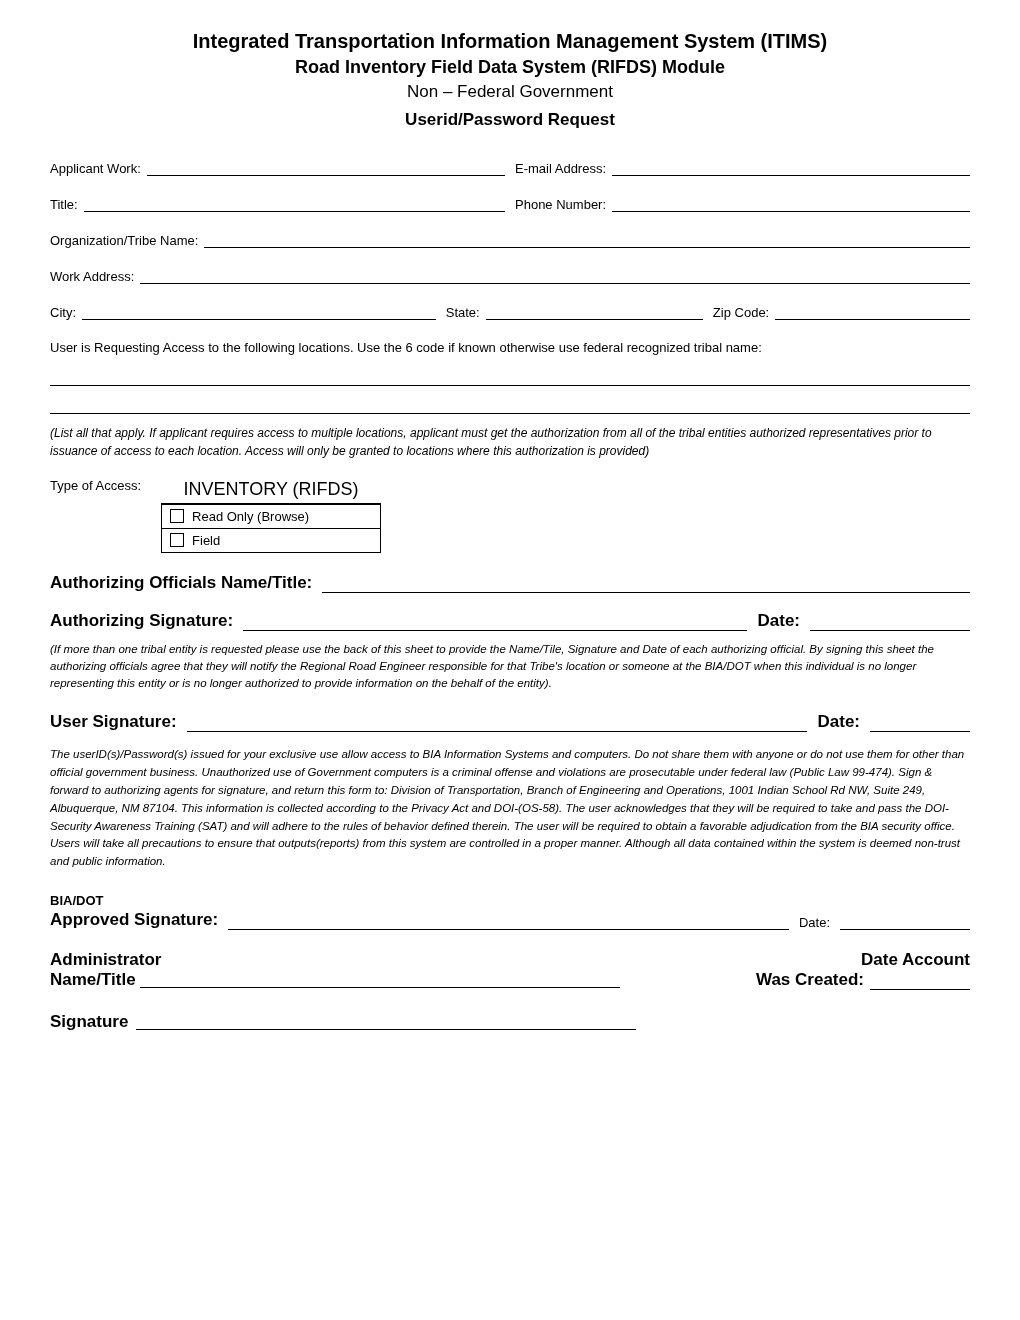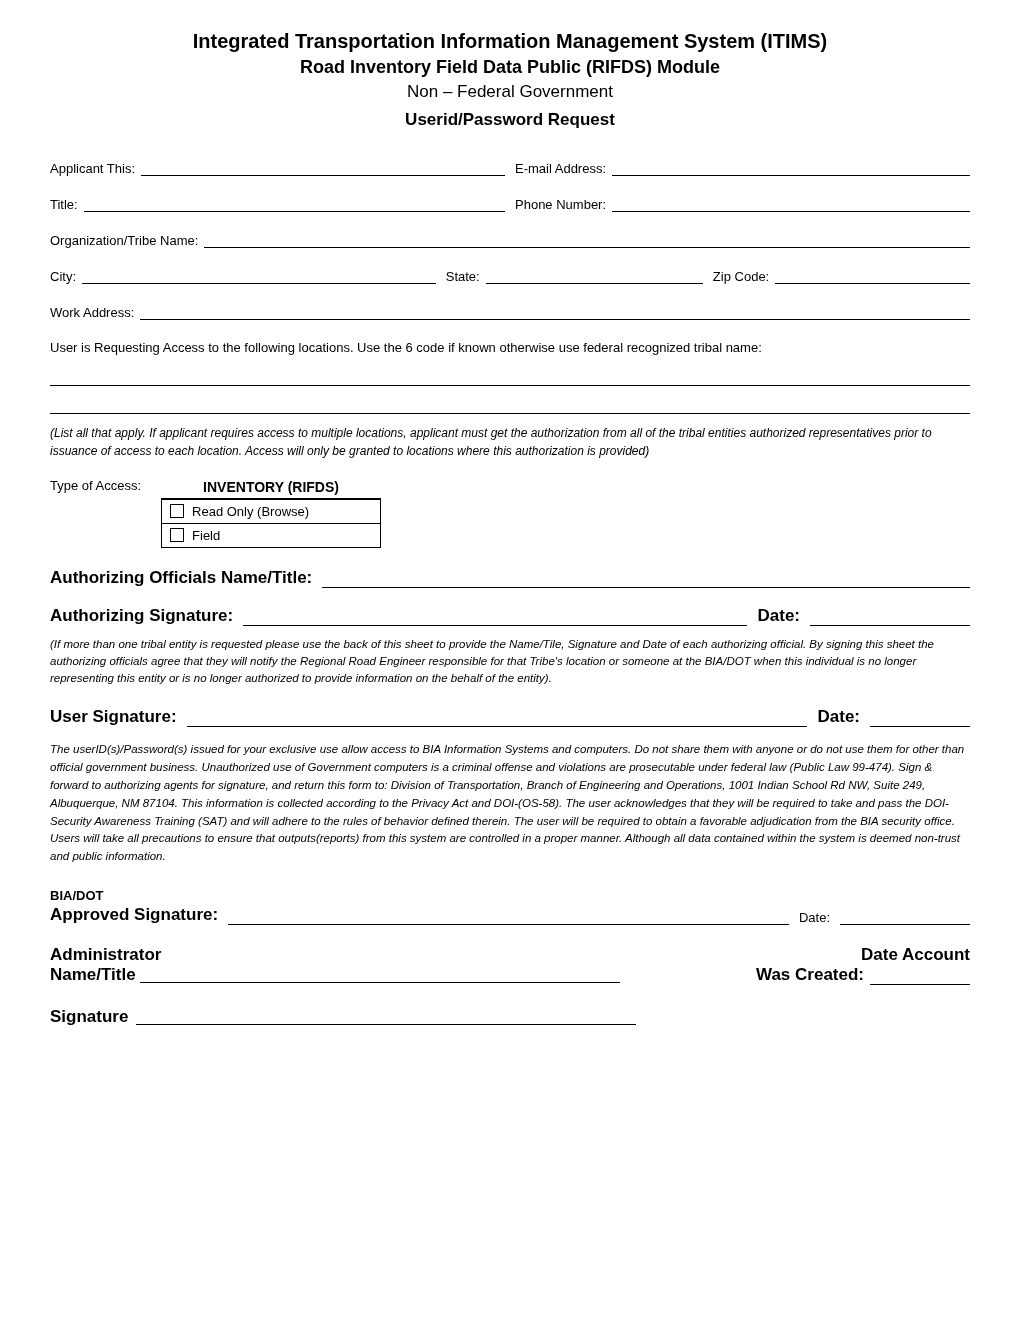--- a/index.html
+++ b/index.html
@@ -100,22 +100,22 @@
     }
     .access-label {
       font-size: 13px;
       padding-top: 2px;
     }
     .access-box {
       border: 1px solid #000;
       min-width: 220px;
     }
     .access-box-title {
-      font-weight: bold;
-      font-size: 14px;
+      font-weight: normal;
+      font-size: 18px;
       text-align: center;
       padding: 3px 8px;
     }
     .access-box-row {
       display: flex;
       align-items: center;
       border-top: 1px solid #000;
       padding: 4px 8px;
       gap: 8px;
     }
@@ -207,31 +207,31 @@
       border-bottom: 1px solid #000;
       height: 18px;
     }
   </style>
 </head>
 <body>
 
 <div class="header">
   <div class="header-text">
     <div class="line1">Integrated   Transportation   Information   Management   System (ITIMS)</div>
-    <div class="line2">Road  Inventory  Field  Data  Public (RIFDS)  Module</div>
+    <div class="line2">Road  Inventory  Field  Data  System (RIFDS)  Module</div>
     <div class="line3">Non – Federal Government</div>
     <div class="line4">Userid/Password  Request</div>
   </div>
 </div>
 
 <div class="form-section">
 
   <div class="form-row">
     <div class="field-group">
-      <span class="field-label">Applicant This:</span>
+      <span class="field-label">Applicant Work:</span>
       <input class="field-line" type="text" style="flex: 1 1 0%;">
     </div>
     <div class="field-group">
       <span class="field-label">E-mail Address:</span>
       <input class="field-line" type="text" style="flex: 1 1 0%;">
     </div>
   </div>
 
   <div class="form-row">
     <div class="field-group">
@@ -240,42 +240,42 @@
     </div>
     <div class="field-group">
       <span class="field-label">Phone Number:</span>
       <input class="field-line" type="text" style="flex: 1 1 0%;">
     </div>
   </div>
 
   <div class="form-row">
     <div class="field-group">
       <span class="field-label">Organization/Tribe Name:</span>
+      <input class="field-line" type="text" style="flex: 1 1 0%;">
+    </div>
+  </div>
+
+  <div class="form-row">
+    <div class="field-group" style="flex:1">
+      <span class="field-label">Work Address:</span>
       <input class="field-line" type="text" style="flex: 1 1 0%;">
     </div>
   </div>
 
   <div class="form-row">
     <div class="field-group" style="flex:1.2">
       <span class="field-label">City:</span>
       <input class="field-line" type="text" style="flex: 1 1 0%;">
     </div>
     <div class="field-group" style="flex:0.8">
       <span class="field-label">State:</span>
       <input class="field-line" type="text" style="flex: 1 1 0%;">
     </div>
     <div class="field-group" style="flex:0.8">
       <span class="field-label">Zip Code:</span>
-      <input class="field-line" type="text" style="flex: 1 1 0%;">
-    </div>
-  </div>
-
-  <div class="form-row">
-    <div class="field-group" style="flex:1">
-      <span class="field-label">Work Address:</span>
       <input class="field-line" type="text" style="flex: 1 1 0%;">
     </div>
   </div>
 
   <div class="section-text" style="margin-bottom:6px;">User is Requesting Access to the following locations.   Use the 6 code if known otherwise use federal recognized tribal name:</div>
   <div class="underline-block"></div>
   <div class="underline-block" style="margin-bottom:10px;"></div>
 
   <div class="italic-note">(List all that apply.   If applicant requires access to multiple locations, applicant must get the authorization from all of the tribal entities authorized representatives prior to issuance of access to each location.   Access will only be granted to locations where this authorization is provided)</div>
 

